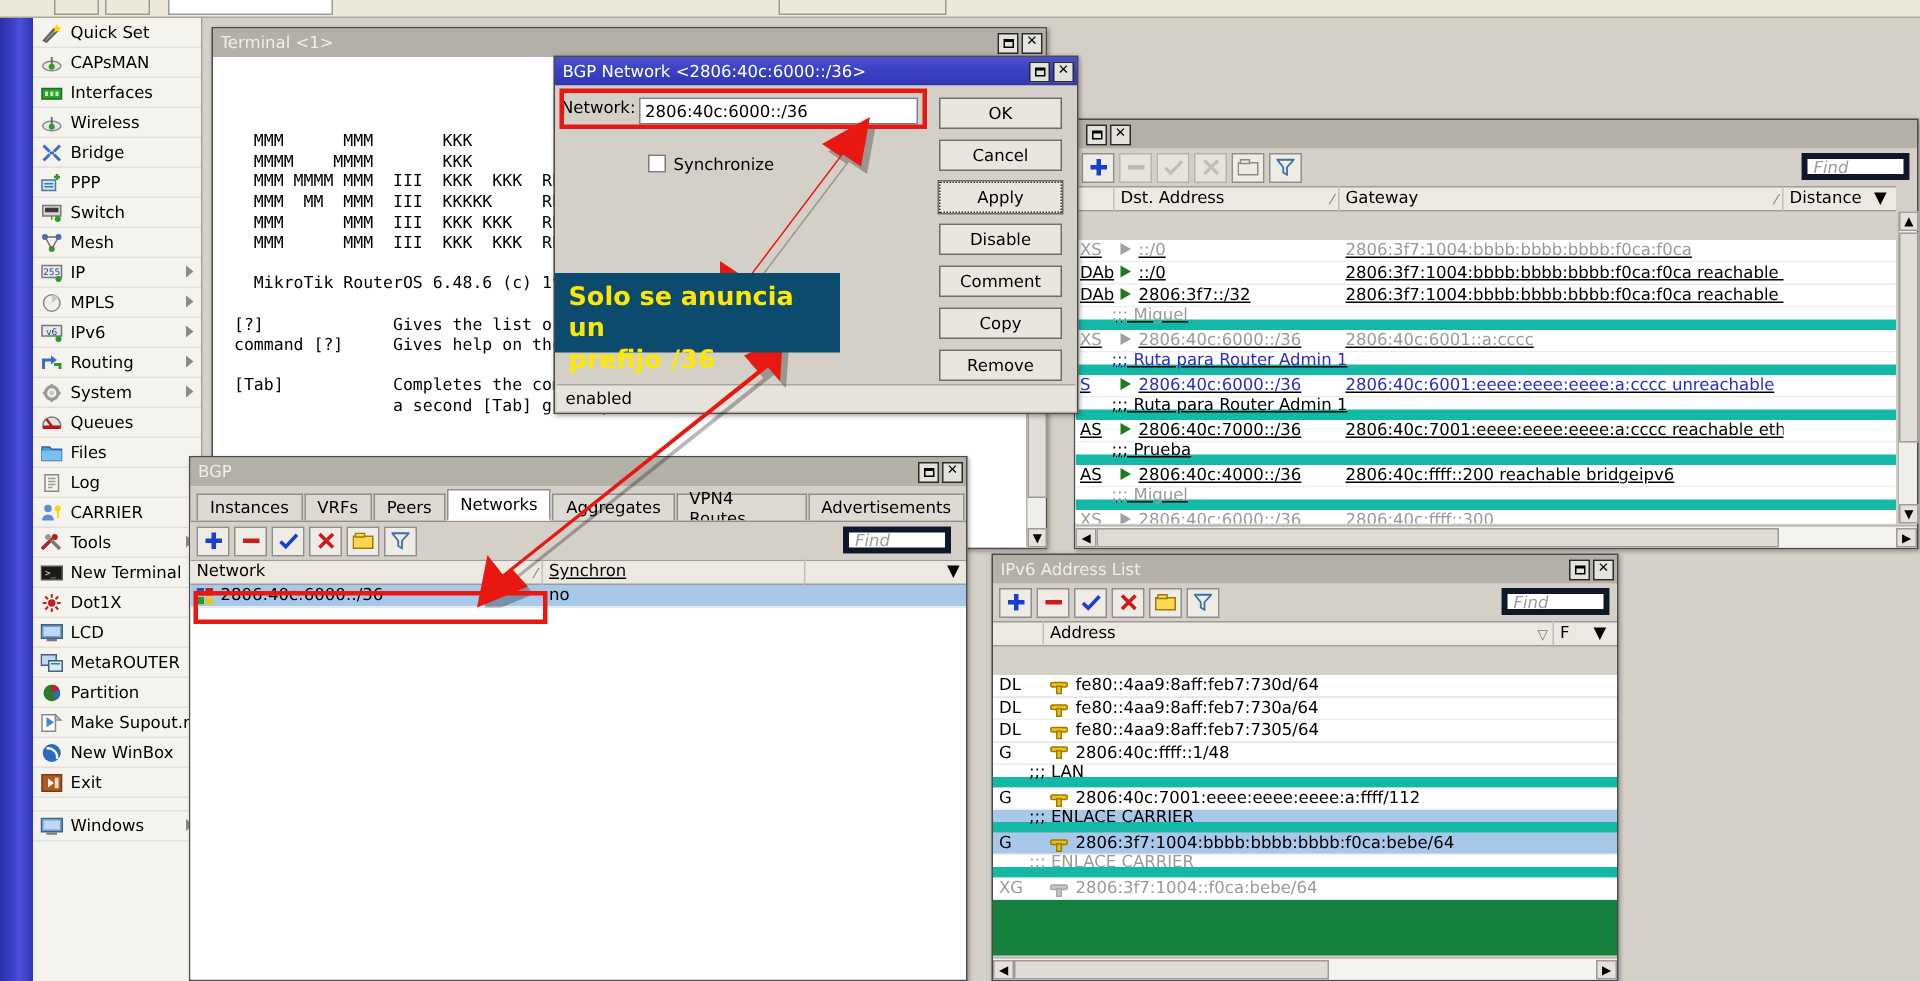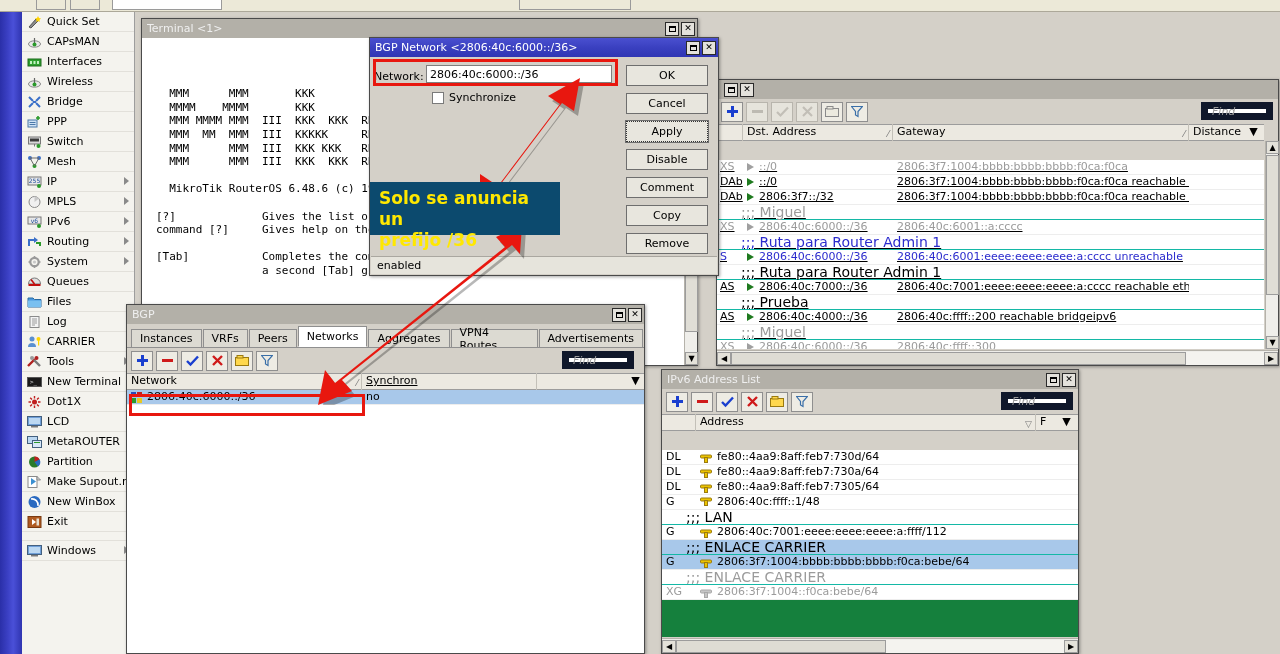--- a/index.html
+++ b/index.html
@@ -87,42 +87,42 @@
   
   .wtoolbar { height: 25px; display: flex; align-items: center; padding: 2px 4px; position: relative; }
   .wbtn {
     width: 22px; height: 20px; margin-right: 3px;
     border: 1px solid #8f8f8f; background: #eeece4;
     display: flex; align-items: center; justify-content: center;
   }
   .wbtn.flat { border-color: #b8b5ad; background: #e6e4dc; }
   .find-box {
     position: absolute; right: 5px; top: 3px; width: 72px; height: 18px;
-    border: 7px solid #0f172a; background: #fff;
+    border: 4px solid #0f172a; background: #fff;
     color: #9a9a9a; font-style: italic; font-size: 11px;
     display: flex; align-items: center; padding-left: 4px;
   }
 
   
   .thead {
     display: flex; height: 17px; background: #ece9e1;
     border-top: 1px solid #9c9c9c; border-bottom: 1px solid #9c9c9c;
     font-size: 11px; align-items: center;
   }
   .th { border-right: 1px solid #c3c0b8; padding-left: 4px; height: 17px;
         line-height: 16px; position: relative; overflow: hidden; white-space: nowrap; }
   .th .sortmark { position: absolute; right: 3px; top: 2px; color: #777; font-size: 9px; }
   .trow { display: flex; height: 15px; align-items: center; font-size: 11px;
           border-bottom: 1px solid #ededed; background: #fff; white-space: nowrap; }
   .trow.sel { background: #a8c8ea; }
   .trow.dim { color: #9b9b9b; }
   .trow.blue { color: #2b2bcd; }
   .td { padding-left: 4px; overflow: hidden; white-space: nowrap; height: 15px; line-height: 14px; }
-  .comment-row { display: flex; height: 15px; align-items: center; font-size: 14px;
-                 background: #fff; border-bottom: 1px solid #14b8a6; padding-left: 24px;
+  .comment-row { display: flex; height: 15px; align-items: center; font-size: 11px;
+                 background: #fff; border-bottom: 7px solid #14b8a6; padding-left: 24px;
                  color: #000; white-space: nowrap; }
   .comment-row.blue { color: #2b2bcd; }
   .comment-row.dim { color: #9b9b9b; }
   .comment-row.sel { background: #a8c8ea; }
 
   
   .flagcol { width: 26px; padding-left: 3px; flex: 0 0 26px; }
 
   
   .rt-arrow { display: inline-block; width: 0; height: 0; margin-right: 5px;
@@ -145,21 +145,21 @@
   .hs-thumb { position: absolute; top: 0; height: 13px; background: #dedcd4; border: 1px solid #9c9c9c; }
 
   
   .term-body { background: #fff; position: absolute; left: 0; top: 19px; right: 0; bottom: 0;
                overflow: hidden; }
   .term-text { font-family: "DejaVu Sans Mono", "Liberation Mono", monospace;
                font-size: 11px; line-height: 13.6px; white-space: pre; color: #000;
                padding: 22px 0 0 14px; }
 
   
-  .dlg-row { display: flex; align-items: flex-end; margin-bottom: 8px; }
+  .dlg-row { display: flex; align-items: flex-start; margin-bottom: 20px; }
   .dlg-label { width: 52px; text-align: right; padding-right: 6px; font-size: 11px; }
   .dlg-input { height: 18px; border: 1px solid #7f7f7f; background: #fff;
                font-size: 11px; padding: 0 3px; display: flex; align-items: center; }
   .dlg-btn { width: 82px; height: 21px; border: 1px solid #6e6e6e; background: #e8e6de;
              display: flex; align-items: center; justify-content: center; font-size: 11px;
              margin-bottom: 7px; }
   .dlg-btn.focus { border: 1px dotted #333; outline: 1px solid #6e6e6e; }
   .checkbox { width: 12px; height: 12px; border: 1px solid #7a7a7a; background: #fff;
               margin-right: 5px; }
   .statusbar { position: absolute; left: 1px; right: 1px; bottom: 1px; height: 18px;

